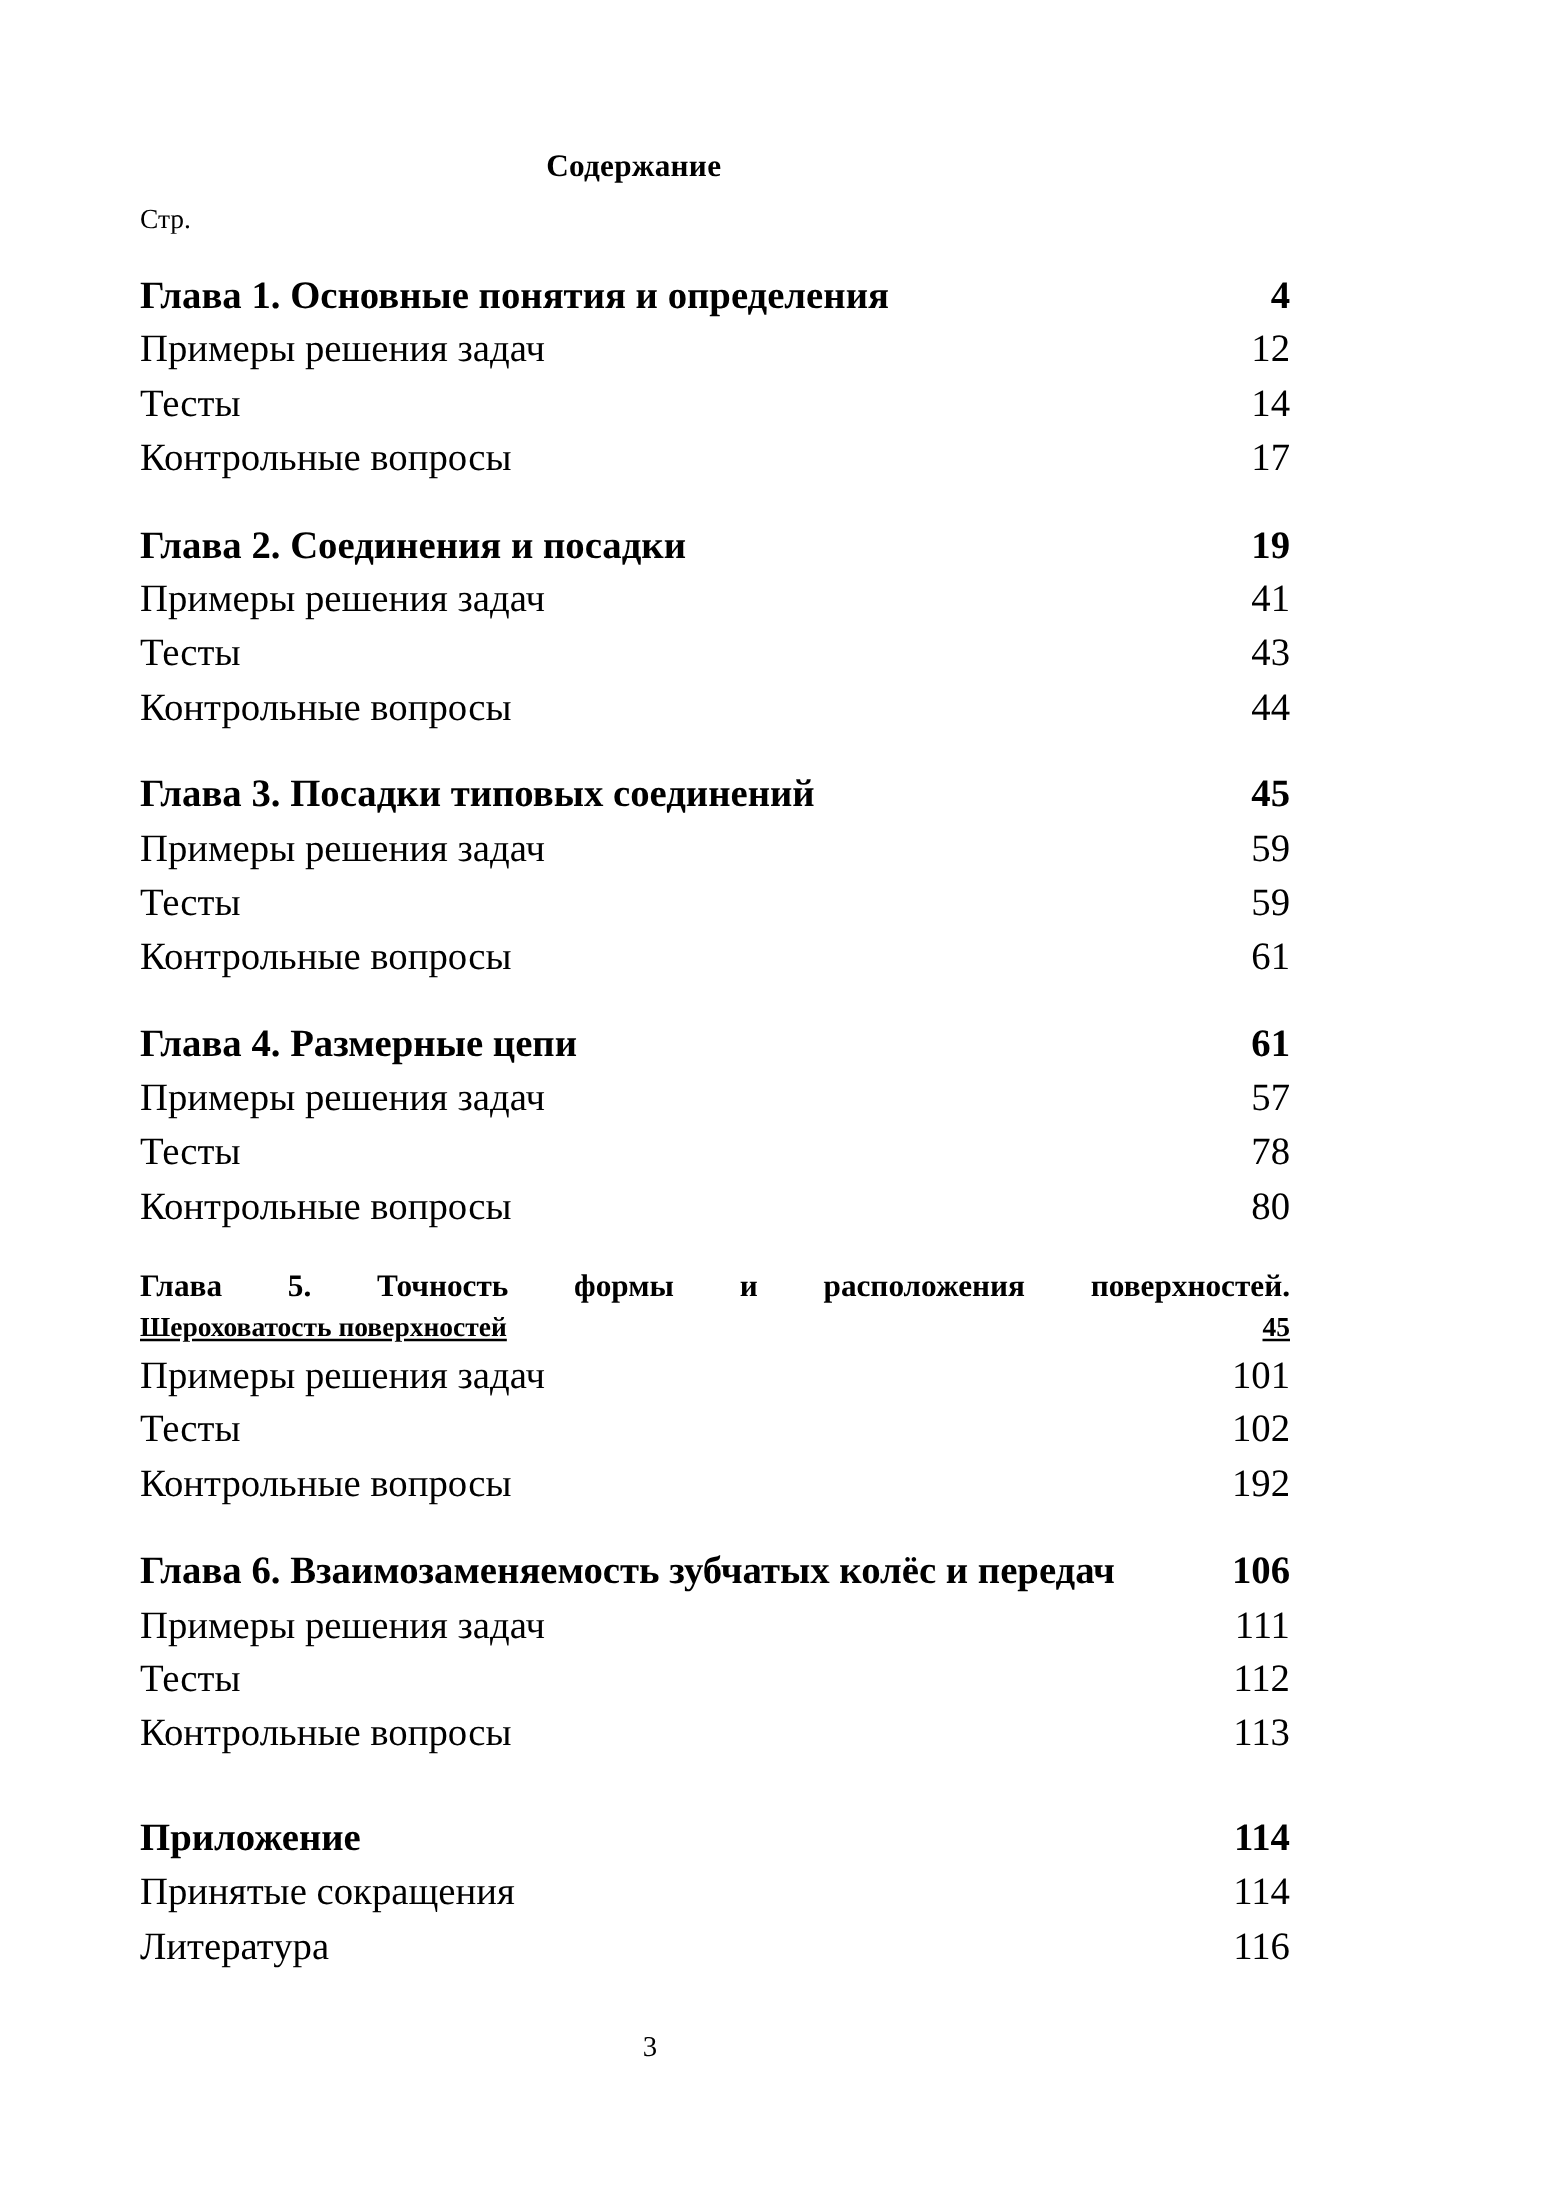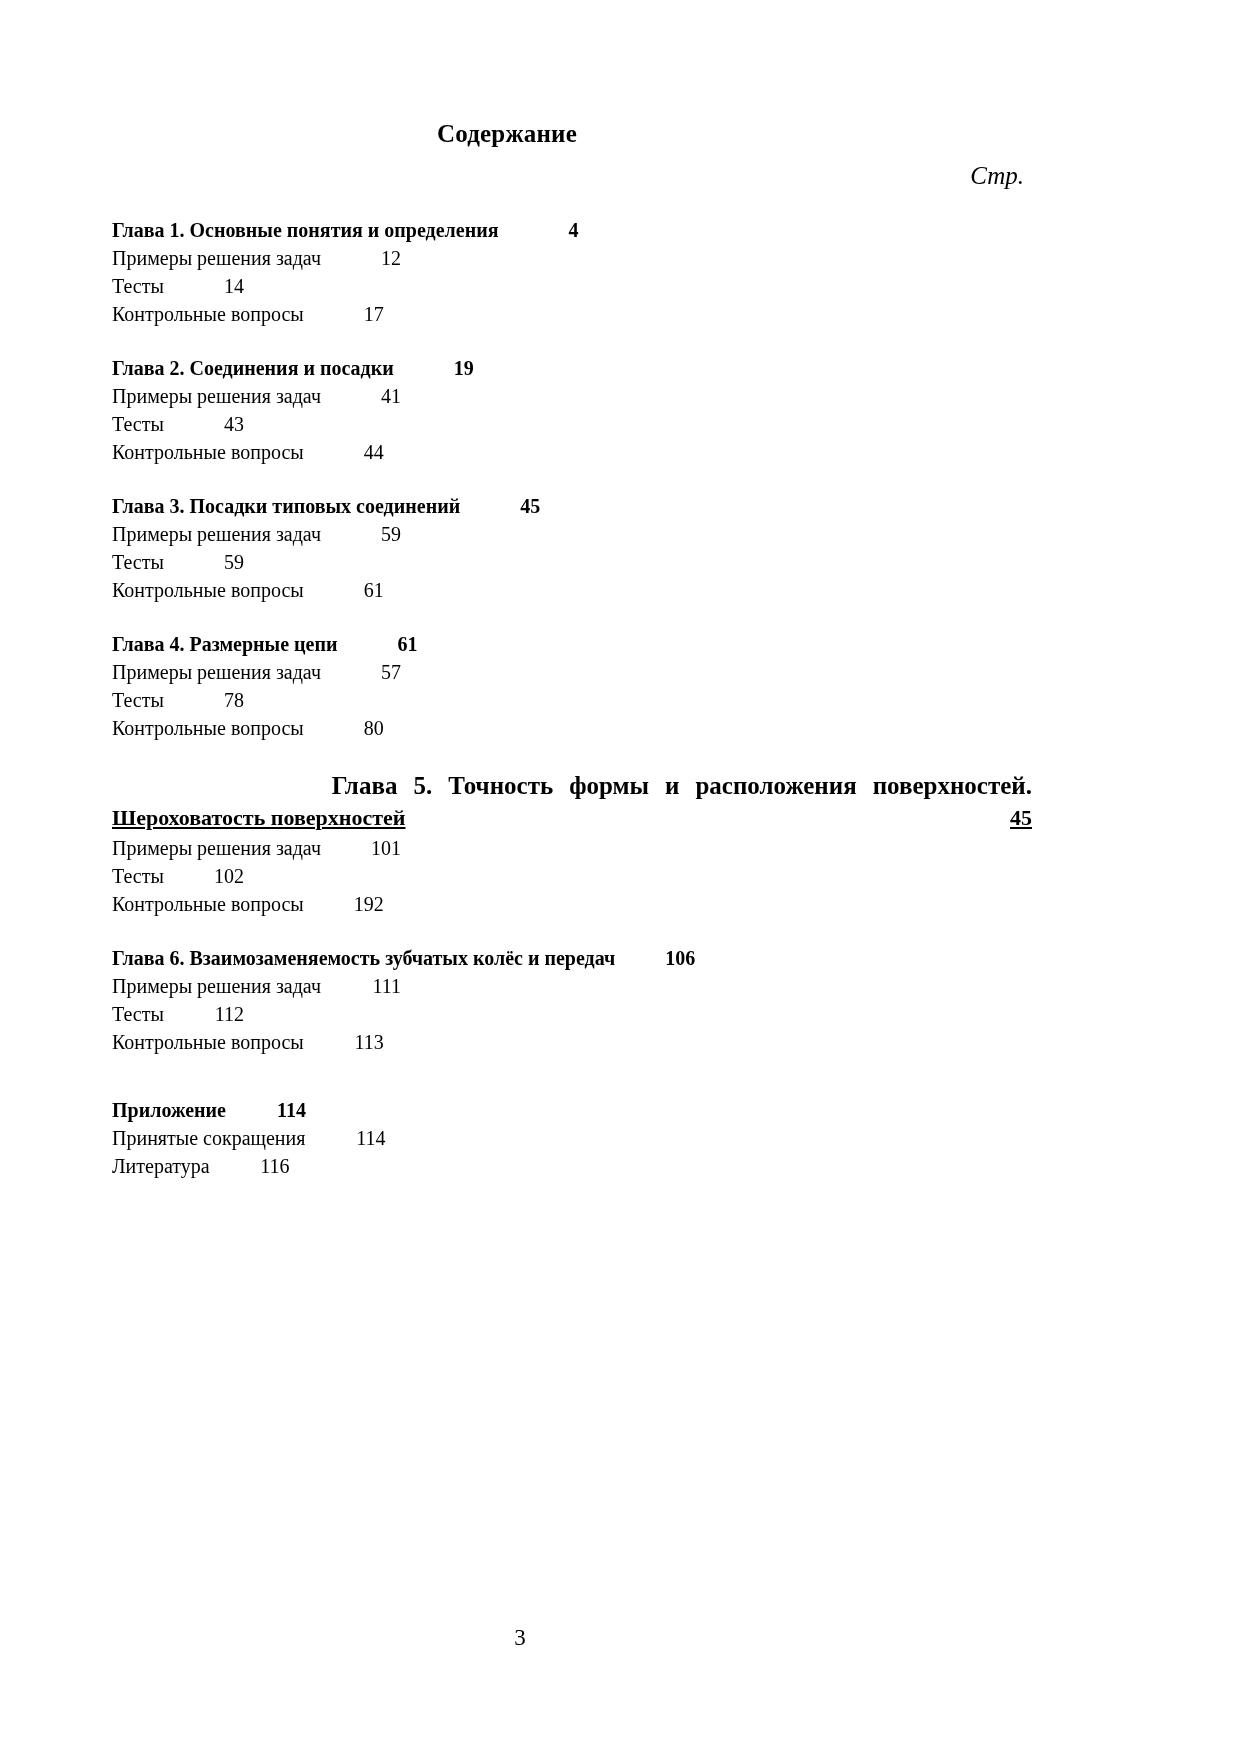--- a/index.html
+++ b/index.html
@@ -24,33 +24,32 @@
   }
   .doc-title {
     text-align: center;
     font-weight: bold;
     font-size: 25px;
     letter-spacing: 0.2px;
     margin: 0 0 14px 0;
     padding-right: 130px;
   }
   .page-col-label {
-    text-align: right;
-    font-size: 25px;
+    text-align: left;
+    font-size: 22px;
     margin: 0 8px 26px 0;
-    font-style: italic;
   }
   .toc-group {
     margin-bottom: 26px;
   }
   .toc-row {
     display: flex;
     align-items: baseline;
-    justify-content: flex-start;
-    font-size: 20px;
+    justify-content: space-between;
+    font-size: 31px;
     line-height: 1.40;
     white-space: nowrap;
   }
   .toc-row .label {
     flex: 0 1 auto;
     overflow: hidden;
   }
   .toc-row .num {
     flex: 0 0 auto;
     text-align: right;
@@ -67,21 +66,21 @@
   .chapter-wide .line1 {
     display: flex;
     font-weight: bold;
     font-size: 25px;
     line-height: 1.40;
   }
   .chapter-wide .line1 > span {
     white-space: nowrap;
   }
   .chapter-wide .line1.justify {
-    justify-content: flex-end;
+    justify-content: space-between;
     width: 100%;
     gap: 16px;
   }
   .chapter-wide .line2 {
     display: flex;
     align-items: flex-end;
     justify-content: space-between;
     font-weight: bold;
     font-size: 22px;
     line-height: 1.40;

